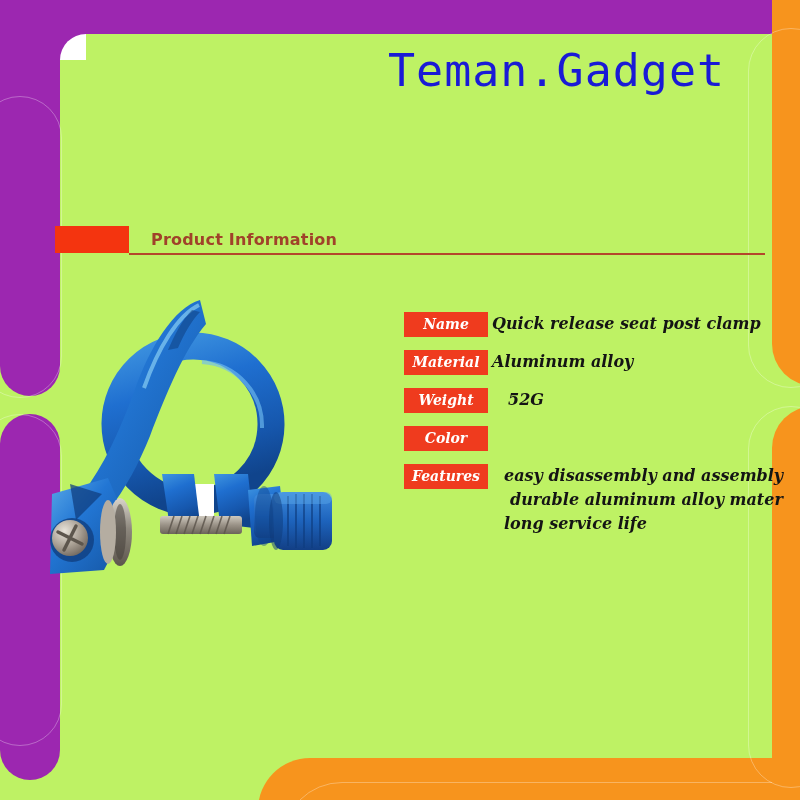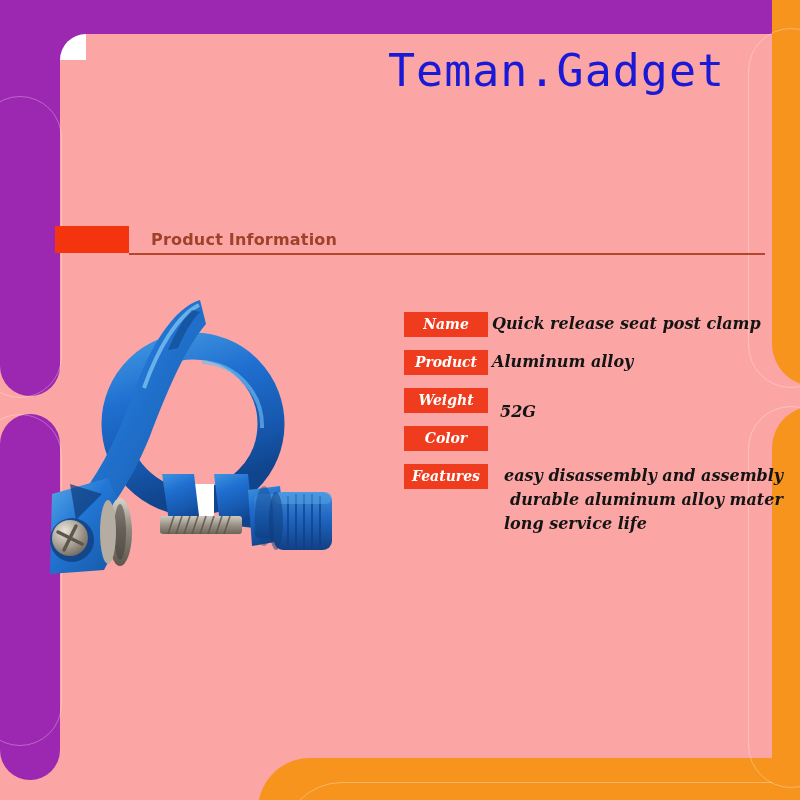--- a/index.html
+++ b/index.html
@@ -4,21 +4,21 @@
 <style>
   html, body {
     margin: 0;
     padding: 0;
     background: #ffffff;
   }
   #canvas {
     position: relative;
     width: 800px;
     height: 800px;
-    background: #fca5a5;
+    background: #bef264;
     overflow: hidden;
     font-family: "Liberation Sans", sans-serif;
   }
 
   
   .frame-top {
     position: absolute;
     left: 0; top: 0;
     width: 800px; height: 34px;
     background: #9C27B0;
@@ -354,28 +354,28 @@
   </div>
 
   <div class="spec-table">
 
     <div class="spec-row">
       <div class="spec-label">Name</div>
       <div class="spec-value">Quick release seat post clamp</div>
     </div>
 
     <div class="spec-row">
-      <div class="spec-label">Product</div>
+      <div class="spec-label">Material</div>
       <div class="spec-value">Aluminum alloy</div>
     </div>
 
 
     <div class="spec-row">
       <div class="spec-label">Weight</div>
-      <div class="spec-value" style="left:96px;margin-top:12px;">52G</div>
+      <div class="spec-value" style="left:104px;">52G</div>
     </div>
 
     <div class="spec-row">
       <div class="spec-label">Color</div>
     </div>
 
     <div class="spec-row">
       <div class="spec-label">Features</div>
       <div class="spec-value-multiline">
         <div>easy disassembly and assembly</div>

